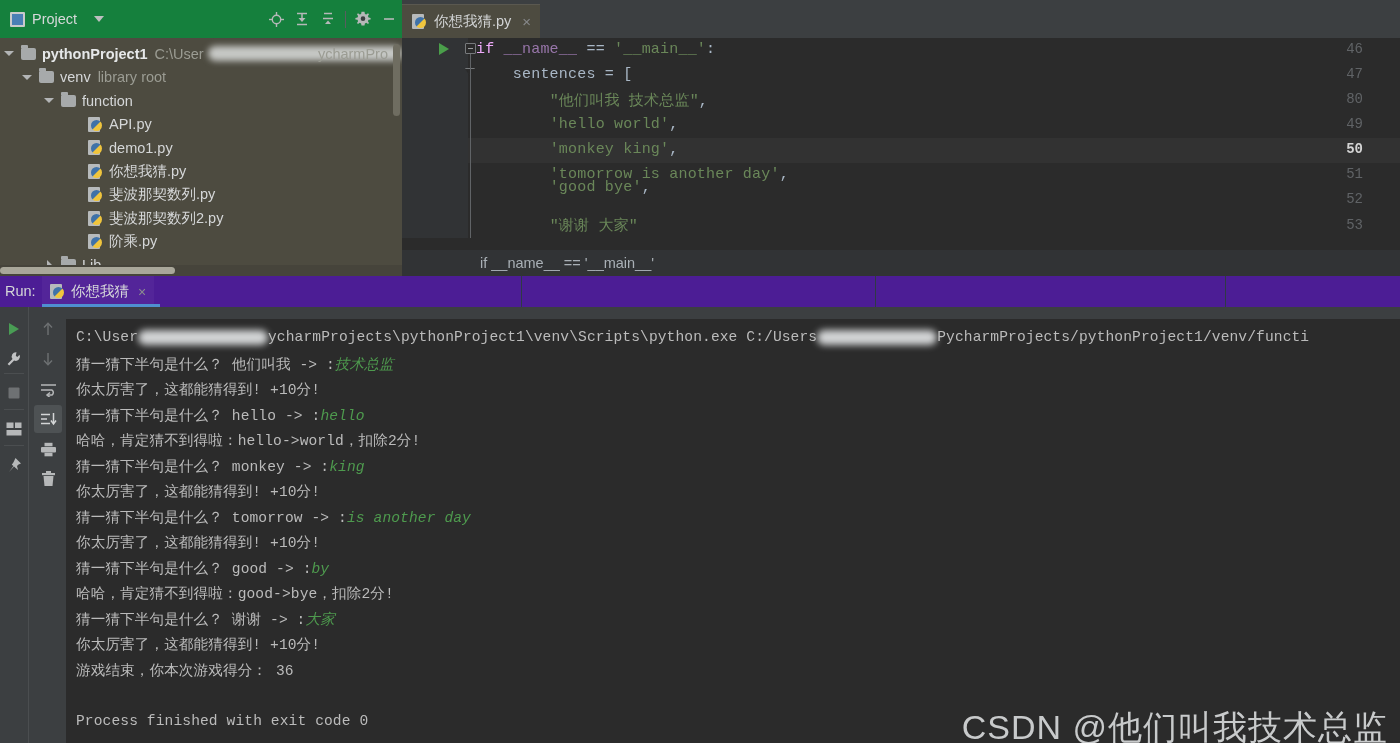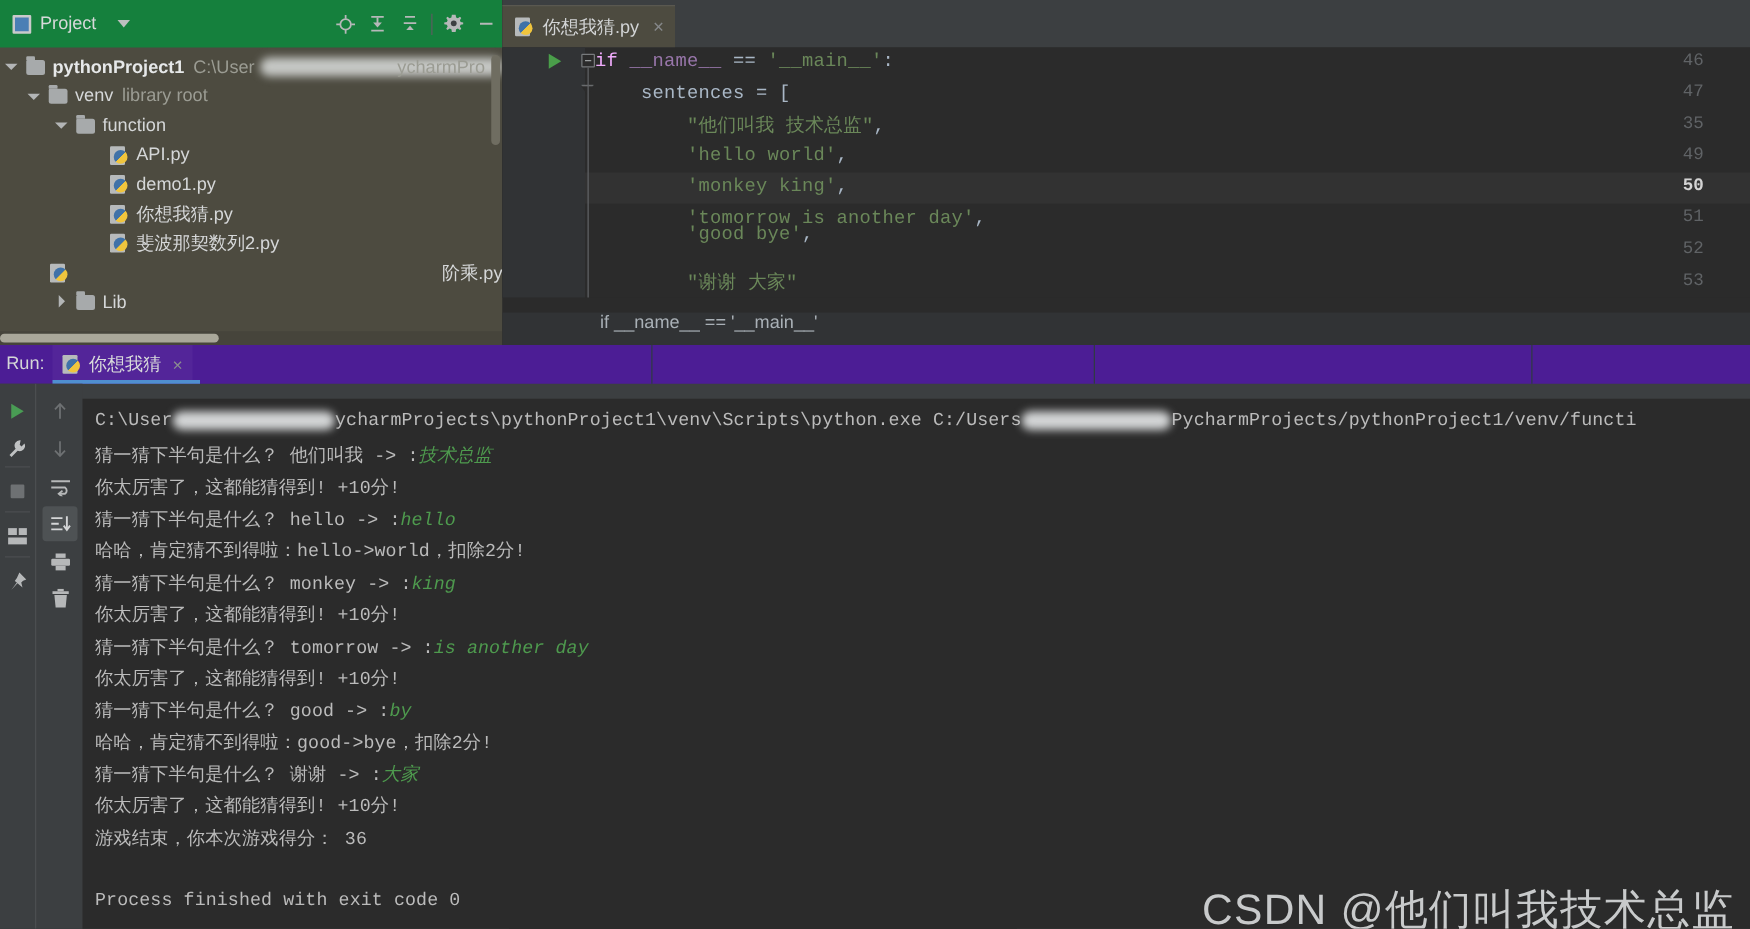--- a/index.html
+++ b/index.html
@@ -171,21 +171,21 @@
     position: absolute; left: 74px; white-space: pre;
     font-family: "Liberation Mono", "DejaVu Sans Mono", monospace;
     font-size: 15px; letter-spacing: 0.2px;
   }
   .k-kw { color: #f0abfc; }
   .k-id { color: #9876aa; }
   .k-pl { color: #a9b7c6; }
   .k-str { color: #6a8759; }
   .breadcrumb {
     position: absolute; left: 0; bottom: 0; width: 998px; height: 26px;
-    background: #313335; display: flex; 
+    background: #313335; display: flex; align-items: center;
   }
   .breadcrumb span {
     color: #a9b0b6; font-size: 14.5px; margin-left: 78px;
   }
 
   
   .runpanel {
     position: absolute; left: 0; top: 276px; width: 1400px; height: 467px;
     background: #3c3f41;
   }
@@ -349,23 +349,30 @@
               <div class="sheet"></div>
               <div class="pb"></div>
             </div>
           <span class="t-name">你想我猜.py</span>
         </div>
         <div class="tree-row" style="padding-left:88px;">
           <div class="py-ico">
               <div class="sheet"></div>
               <div class="pb"></div>
             </div>
+          <span class="t-name">斐波那契数列.py</span>
+        </div>
+        <div class="tree-row" style="padding-left:88px;">
+          <div class="py-ico">
+              <div class="sheet"></div>
+              <div class="pb"></div>
+            </div>
           <span class="t-name">斐波那契数列2.py</span>
         </div>
-        <div class="tree-row" style="padding-left:40px;justify-content:space-between;">
+        <div class="tree-row" style="padding-left:88px;">
           <div class="py-ico">
               <div class="sheet"></div>
               <div class="pb"></div>
             </div>
           <span class="t-name">阶乘.py</span>
         </div>
 
         <div class="tree-row" style="padding-left:44px;">
           <div class="arrow-r"></div>
           <div class="folder-ico" style="margin-left:6px;"></div>
@@ -391,21 +398,21 @@
           <span class="tab-close">×</span>
         </div>
       </div>
 
       <div class="code-area">
         <div class="hl-line" style="top:100px;"></div>
         <div class="gutter"></div>
 
         <div class="ln" style="top:3px;">46</div>
         <div class="ln" style="top:28px;">47</div>
-        <div class="ln" style="top:53px;">35</div>
+        <div class="ln" style="top:53px;">80</div>
         <div class="ln" style="top:78px;">49</div>
         <div class="ln active" style="top:103px;">50</div>
         <div class="ln" style="top:128px;">51</div>
         <div class="ln" style="top:153px;">52</div>
         <div class="ln" style="top:164px;margin-top:15px;">53</div>
 
         <div class="run-tri" style="top:5px;"></div>
         <div class="fold" style="top:5px;"></div>
         <div class="fold-arrow" style="top:31px;"></div>
         <div class="fold-line" style="top:16px;height:184px;"></div>

